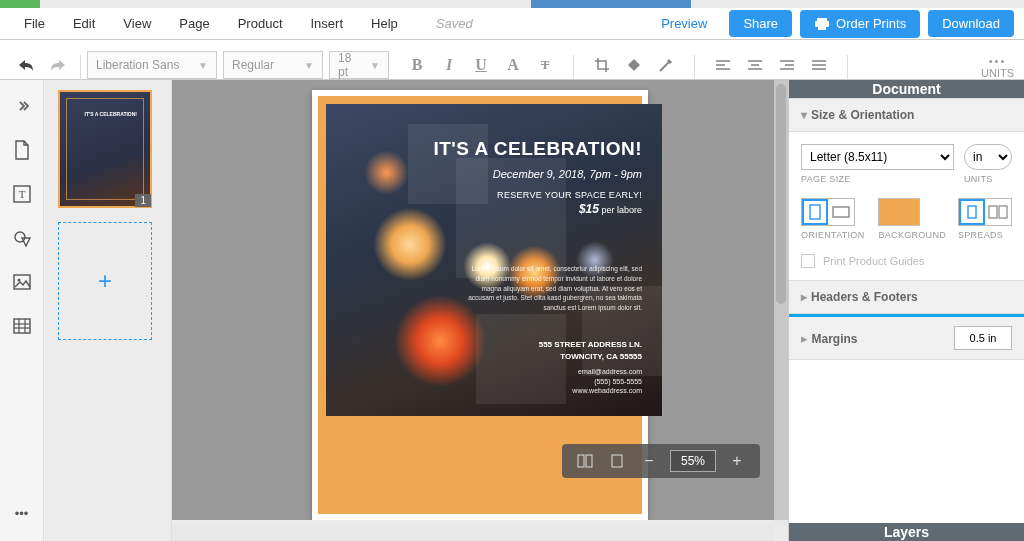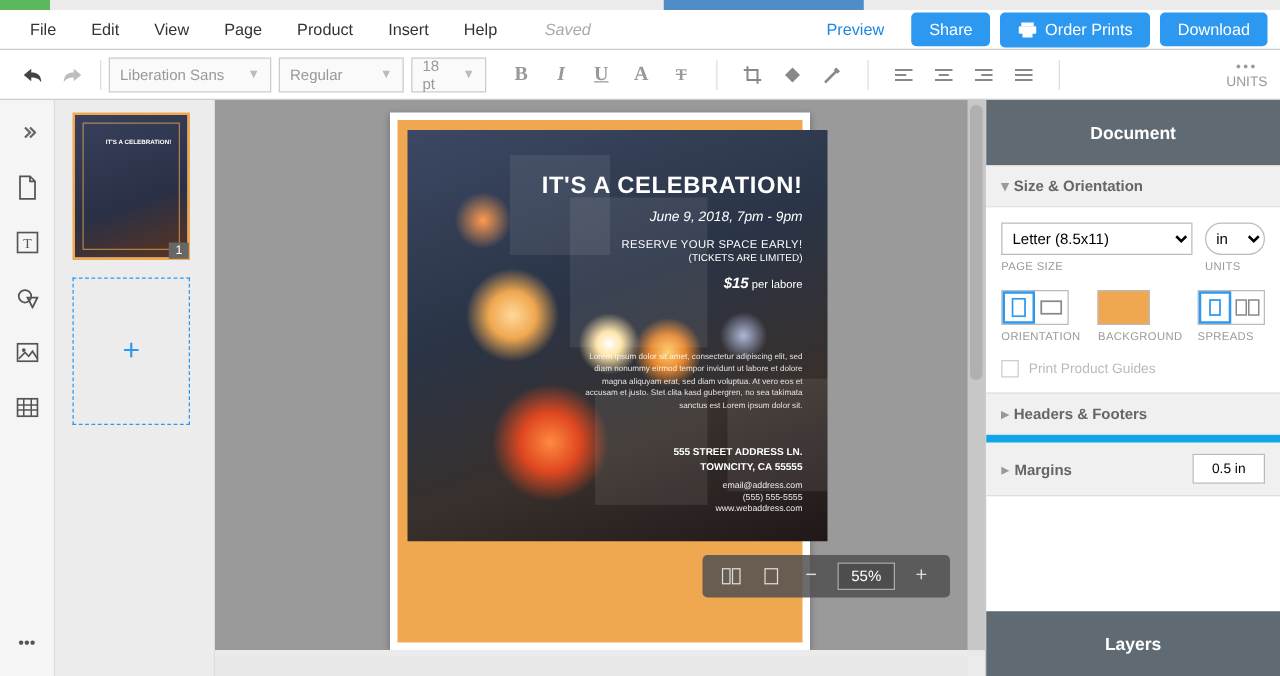--- a/index.html
+++ b/index.html
@@ -9,21 +9,21 @@
 .tb1 { background: #5cb85c; width: 40px; }
 .tb2 { background: #4f8dc8; flex: 1; margin-left: 380px; width: 160px; }
 .menubar { height: 32px; background: #fff; border-bottom: 1px solid #ccc; display: flex; align-items: center; padding: 0 10px; }
 .menubar .menu-item { padding: 0 14px; color: #333; cursor: pointer; font-size: 13px; }
 .menubar .saved { color: #aaa; padding-left: 24px; font-style: italic; }
 .menubar .spacer { flex: 1; }
 .menubar .preview { color: #1b87e5; padding: 0 14px; cursor: pointer; }
 .menubar .btn { background: #2d98f0; color: #fff; border-radius: 4px; padding: 6px 14px; margin-left: 8px; cursor: pointer; display: flex; align-items: center; font-size: 13px; }
 .menubar .btn.order { display: flex; align-items: center; }
 .menubar .btn svg { margin-right: 6px; }
-.toolbar { height: 40px; background: #fff; border-bottom: 1px solid #ccc; display: flex; align-items: center; padding: 0 10px; }
+.toolbar { height: 40px; background: #fff; border-bottom: 1px solid #ccc; display: flex; align-items: flex-end; padding: 0 10px; }
 .toolbar .dd { border: 1px solid #ccc; background: #fafafa; height: 28px; display: flex; align-items: center; padding: 0 8px; margin-right: 6px; color: #999; font-size: 12px; min-width: 100px; justify-content: space-between; }
 .toolbar .dd .arr { color: #bbb; font-size: 10px; margin-left: 6px; }
 .toolbar .fontfamily { width: 130px; }
 .toolbar .fontweight { width: 100px; }
 .toolbar .fontsize { width: 60px; min-width: 60px; }
 .toolbar .tb-icon { width: 28px; height: 28px; display: flex; align-items: center; justify-content: center; color: #999; margin: 0 2px; font-weight: bold; font-family: 'Times New Roman', serif; font-size: 16px; cursor: pointer; }
 .toolbar .tb-group { display: flex; align-items: center; margin: 0 6px; }
 .toolbar .sep { width: 1px; height: 24px; background: #ddd; margin: 0 6px; }
 .toolbar .more { margin-left: auto; color: #999; font-size: 11px; text-align: center; }
 .workspace { display: flex; height: 461px; }
@@ -50,40 +50,40 @@
 .flyer .tickets { font-size: 8px; margin-bottom: 8px; }
 .flyer .price { font-size: 9px; }
 .flyer .price b { font-size: 12px; font-style: italic; }
 .flyer .lorem { font-size: 6.5px; line-height: 1.5; margin-top: 48px; opacity: 0.85; max-width: 180px; margin-left: auto; }
 .flyer .addr { font-size: 8px; margin-top: 26px; line-height: 1.5; font-weight: bold; }
 .flyer .contact { font-size: 7px; margin-top: 4px; line-height: 1.4; opacity: 0.9; }
 .zoomctl { position: absolute; bottom: 42px; right: 28px; display: flex; align-items: center; gap: 10px; background: rgba(80,80,80,0.85); padding: 6px 12px; border-radius: 4px; color: #ddd; }
 .zoomctl .zicon { width: 22px; height: 22px; display: flex; align-items: center; justify-content: center; cursor: pointer; font-size: 16px; }
 .zoomctl .zval { border: 1px solid #aaa; padding: 3px 10px; font-size: 12px; background: rgba(0,0,0,0.15); color: #fff; }
 .rightpanel { width: 236px; background: #fff; border-left: 1px solid #ccc; display: flex; flex-direction: column; }
-.rightpanel .panel-title { background: #5f6a73; color: #fff; text-align: center; padding: 18px; font-size: 14px; font-weight: bold; }
+.rightpanel .panel-title { background: #5f6a73; color: #fff; text-align: center; padding: 1px; font-size: 14px; font-weight: bold; }
 .rightpanel .panel-title.layers { margin-top: auto; }
 .rightpanel .section-hdr { background: #f0f0f0; border-top: 1px solid #ddd; border-bottom: 1px solid #ddd; padding: 9px 12px; font-size: 12px; font-weight: bold; color: #666; cursor: pointer; }
 .rightpanel .section-hdr .caret { color: #999; margin-right: 4px; }
 .rightpanel .section-body { padding: 12px; background: #fff; }
 .rightpanel .row { display: flex; gap: 10px; margin-bottom: 4px; }
 .rightpanel select, .rightpanel input.units { height: 26px; border: 1px solid #bbb; font-size: 12px; padding: 0 4px; background: #fff; }
 .rightpanel .pagesize-sel { flex: 1; }
 .rightpanel .units-sel { width: 48px; border-radius: 13px; }
 .rightpanel .fld-label { font-size: 9px; color: #999; letter-spacing: 0.3px; }
 .rightpanel .prop-row { display: flex; gap: 12px; margin-top: 14px; align-items: flex-start; }
 .rightpanel .prop-group { display: flex; flex-direction: column; align-items: flex-start; }
 .rightpanel .icon-pair { display: flex; border: 1px solid #bbb; height: 28px; }
 .rightpanel .icon-pair .opt { width: 26px; display: flex; align-items: center; justify-content: center; border-right: 1px solid #bbb; cursor: pointer; }
 .rightpanel .icon-pair .opt:last-child { border-right: none; }
 .rightpanel .icon-pair .opt.active { border: 2px solid #2d98f0; }
 .rightpanel .bg-swatch { width: 42px; height: 28px; background: #f0a850; border: 1px solid #bbb; cursor: pointer; }
 .rightpanel .guides { display: flex; align-items: center; margin-top: 14px; color: #bbb; font-size: 11px; }
 .rightpanel .guides .chk { width: 14px; height: 14px; border: 1px solid #ccc; margin-right: 8px; }
-.rightpanel .margin-row { display: flex; justify-content: space-between; align-items: center; padding: 9px 12px; background: #f0f0f0; border-top: 6px solid #0ea5e9; border-bottom: 1px solid #ddd; gap: 43px; }
+.rightpanel .margin-row { display: flex; justify-content: space-between; align-items: center; padding: 9px 12px; background: #f0f0f0; border-top: 3px solid #0ea5e9; border-bottom: 1px solid #ddd; gap: 43px; }
 .rightpanel .margin-row .lbl { font-size: 12px; font-weight: bold; color: #666; }
 .rightpanel .margin-row .caret { color: #999; margin-right: 4px; }
 .rightpanel .margin-input { width: 58px; height: 24px; border: 1px solid #bbb; font-size: 11px; text-align: center; background: #fff; }
 .canvas-wrap { position: relative; flex: 1; }
 .canvas-scroll { position: absolute; top: 0; right: 0; width: 14px; bottom: 16px; background: rgba(230,230,230,0.6); }
 .canvas-scroll .thumb { position: absolute; top: 4px; left: 2px; right: 2px; height: 220px; background: #b0b0b0; border-radius: 6px; }
 .canvas-scrollh { position: absolute; left: 0; right: 14px; bottom: 0; height: 16px; background: rgba(230,230,230,0.6); }
 </style>
 </head>
 <body>
@@ -266,23 +266,22 @@
     <div class="canvas">
       <div class="page">
         <div class="flyer-border"></div>
         <div class="flyer">
           <div class="sq sq1"></div>
             <div class="sq sq2"></div>
             <div class="sq sq3"></div>
             <div class="sq sq4"></div>
           <div class="txt">
             <h1>IT'S A CELEBRATION!</h1>
-            <div class="date">June 9, 2018, 7pm - 9pm</div>
+            <div class="date">December 9, 2018, 7pm - 9pm</div>
             <div class="reserve">RESERVE YOUR SPACE EARLY!</div>
-            <div class="tickets">(TICKETS ARE LIMITED)</div>
             <div class="price"><b>$15</b> <span>per labore</span></div>
             <div class="lorem">Lorem ipsum dolor sit amet, consectetur adipiscing elit, sed diam nonummy eirmod tempor invidunt ut labore et dolore magna aliquyam erat, sed diam voluptua. At vero eos et accusam et justo. Stet clita kasd gubergren, no sea takimata sanctus est Lorem ipsum dolor sit.</div>
             <div class="addr"><span>555 STREET ADDRESS LN.</span><br><span>TOWNCITY, CA 55555</span></div>
             <div class="contact"><span>email@address.com</span><br><span>(555) 555-5555</span><br><span>www.webaddress.com</span></div>
           </div>
         </div>
       </div>
       <div class="zoomctl">
         <div class="zicon">
             <svg width="16" height="14" viewBox="0 0 16 14">

